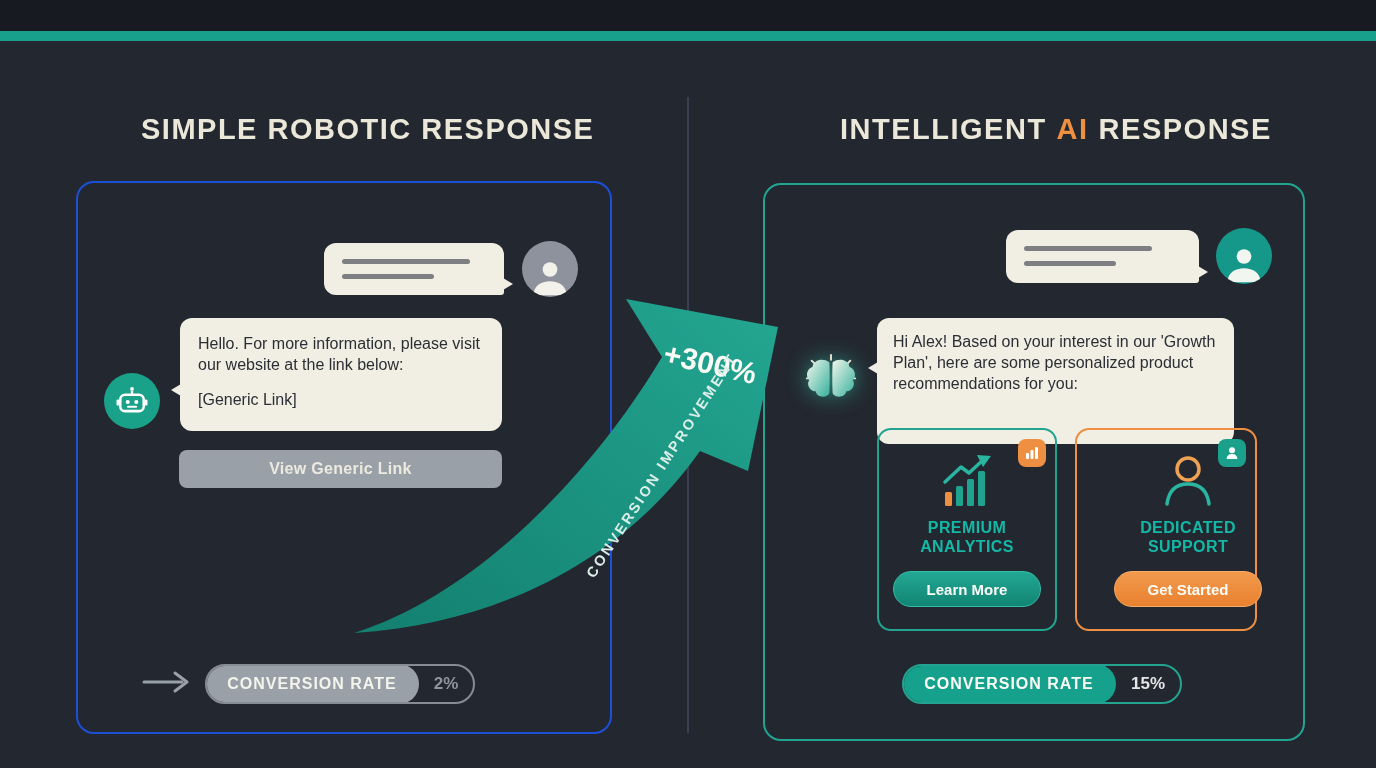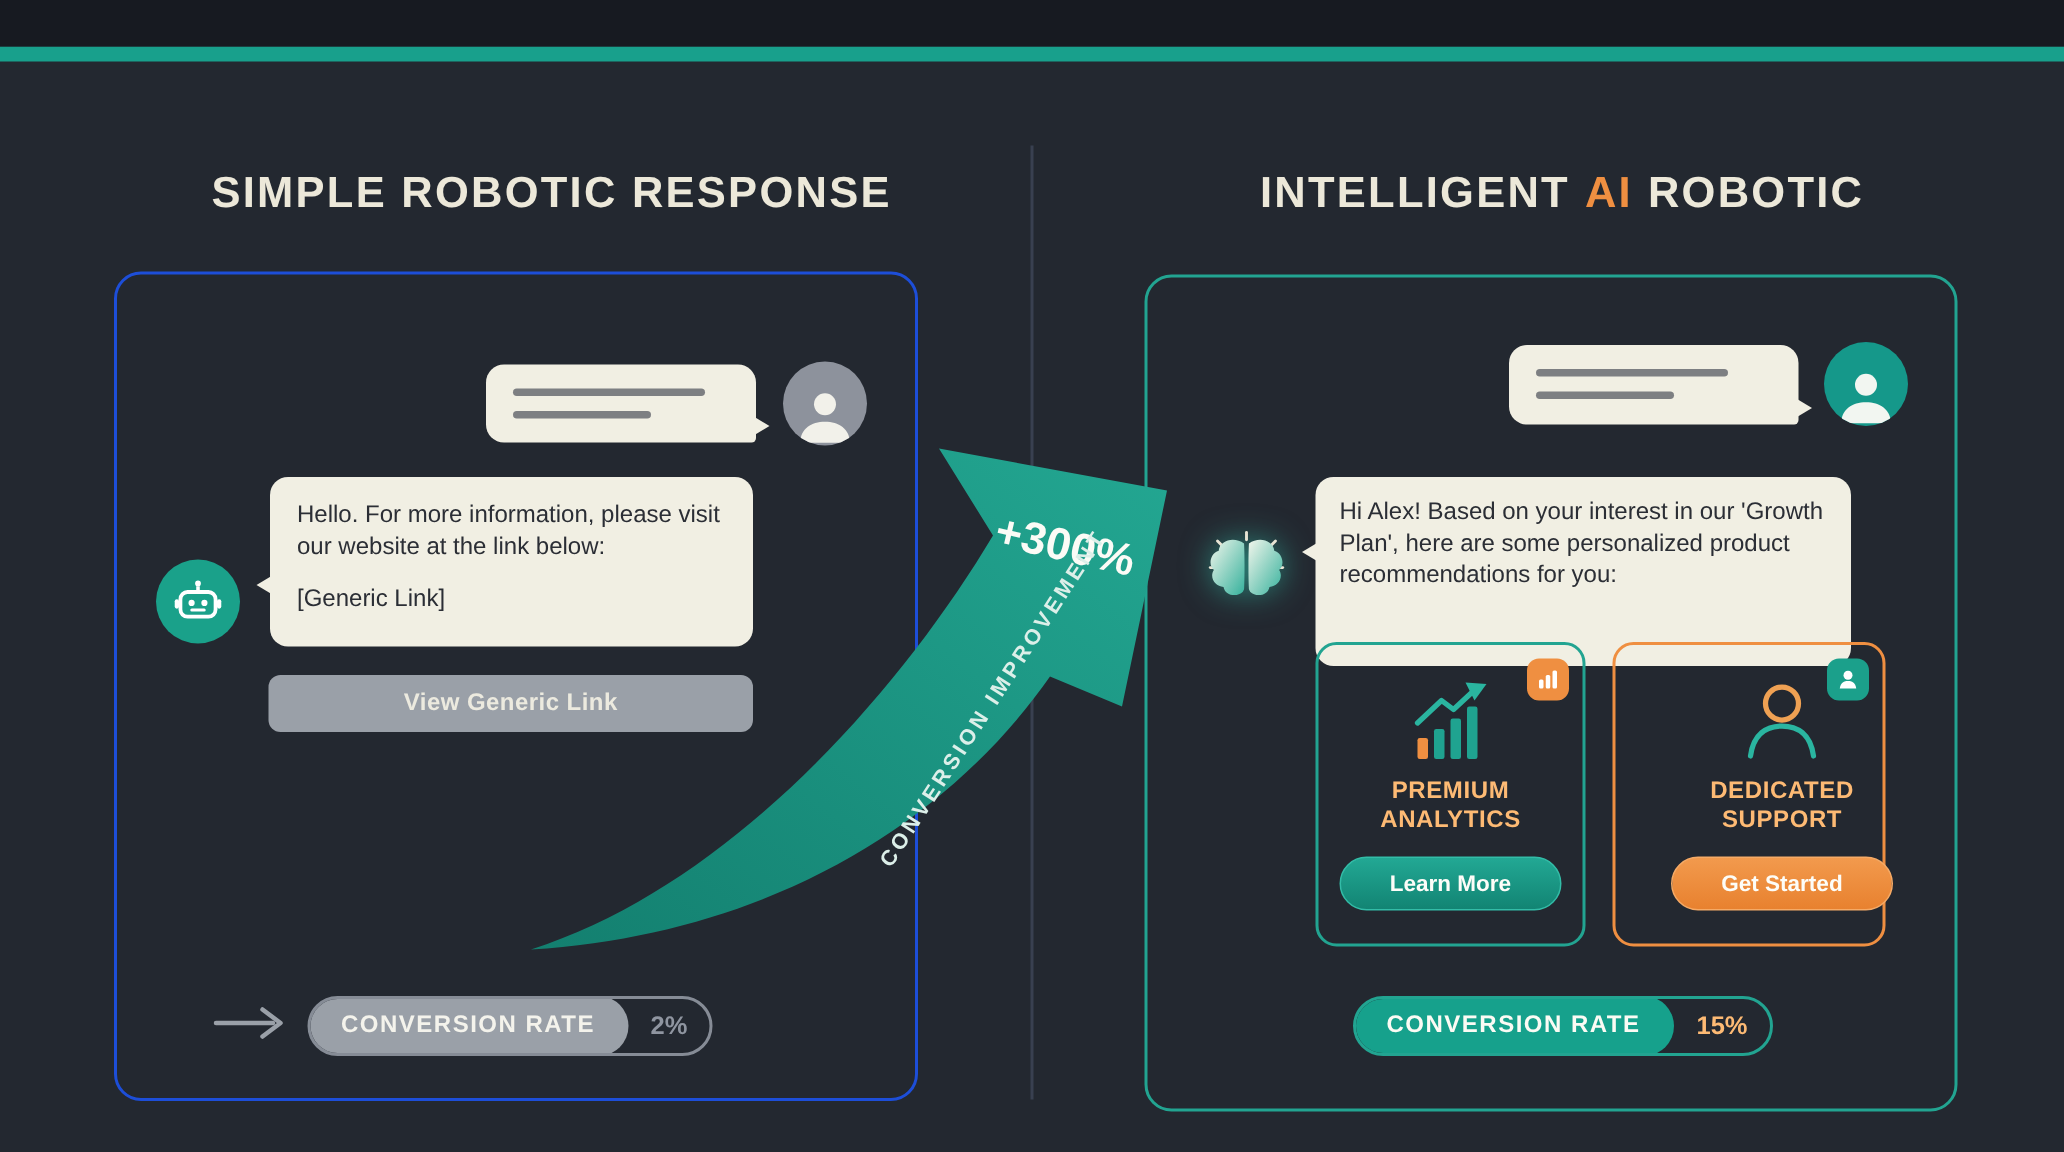--- a/index.html
+++ b/index.html
@@ -80,21 +80,21 @@
     height:40px; margin:-2px 0 -2px -2px; border-radius:20px;
     display:flex; align-items:center; justify-content:center;
     font-size:16px; font-weight:bold; letter-spacing:1px; color:#f4f3ec;
   }
   .pill-val { flex:1; text-align:center; font-size:17px; font-weight:bold; }
   .gray-pill { left:127px; top:481px; width:270px; border:2px solid #868c96; }
   .gray-pill .pill-fill { width:214px; background:#9aa0a8; }
   .gray-pill .pill-val { color:#8f95a0; }
   .teal-pill { left:137px; top:479px; width:280px; border:2px solid #22a491; }
   .teal-pill .pill-fill { width:214px; background:#16a18c; color:#fbfbf4; }
-  .teal-pill .pill-val { color:#fdba74; }
+  .teal-pill .pill-val { color:#e5e5e5; }
 
   .brain-wrap {
     position:absolute; left:37px; top:166px; width:58px; height:58px;
     filter:drop-shadow(0 0 10px rgba(47,177,156,.65));
   }
 
   
   .card {
     position:absolute; top:243px; height:203px; border-radius:14px;
     display:flex; flex-direction:column; align-items:center; padding-top:22px;
@@ -102,21 +102,21 @@
   .card-analytics { left:112px; width:180px; border:2px solid #22a491; }
   .card-support   { left:310px; width:182px; border:2px solid #ef8f41;padding-left:44px; }
   .badge {
     position:absolute; top:9px; right:9px; width:28px; height:28px; border-radius:8px;
     display:flex; align-items:center; justify-content:center;
   }
   .orange-badge { background:#ef8f41; }
   .teal-badge { background:#1ba08b; }
   .card-title {
     margin-top:10px; width:150px; text-align:center;
-    color:#fdba74; font-size:16px; font-weight:bold; line-height:1.2; letter-spacing:.4px;
+    color:#14b8a6; font-size:16px; font-weight:bold; line-height:1.2; letter-spacing:.4px;
   }
   .card-btn {
     margin-top:15px; width:148px; height:36px; border-radius:18px; cursor:pointer;
     font-family:"Liberation Sans",sans-serif; font-size:15px; font-weight:bold; color:#fdfdf8;
   }
   .teal-btn { background:linear-gradient(180deg,#22a894,#128473); border:1px solid #33bca7; }
   .orange-btn { background:linear-gradient(180deg,#f29a4d,#e8812f); border:1px solid #f5aa66; }
 
   .improvement-arrow { position:absolute; left:0; top:0; pointer-events:none; z-index:5; }
   .improvement-arrow text { font-family:"Liberation Sans",sans-serif; font-weight:bold; }
@@ -125,21 +125,21 @@
 <body>
 
 <div class="canvas">
   <div class="bar top"></div>
   <div class="bar bottom"></div>
 
   <h1 class="title left">SIMPLE ROBOTIC RESPONSE</h1>
   <h1 class="title right">
     <span>INTELLIGENT</span>
     <span class="accent">AI</span>
-    <span>ROBOTIC</span>
+    <span>RESPONSE</span>
   </h1>
 
   <div class="divider"></div>
 
   <section class="panel left-panel">
     <div class="top-bubble">
       <div class="ph-line l1"></div>
       <div class="ph-line l2"></div>
     </div>
     <div class="avatar gray-avatar">

